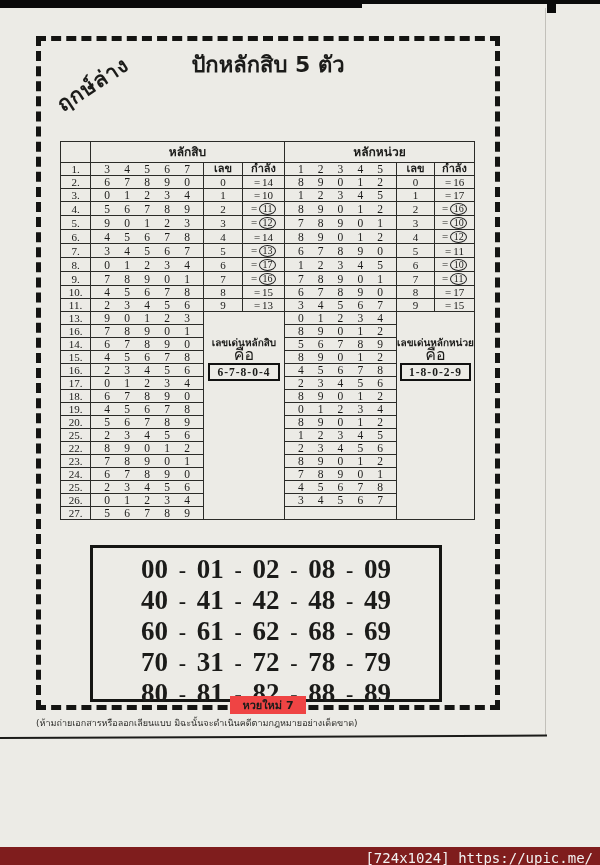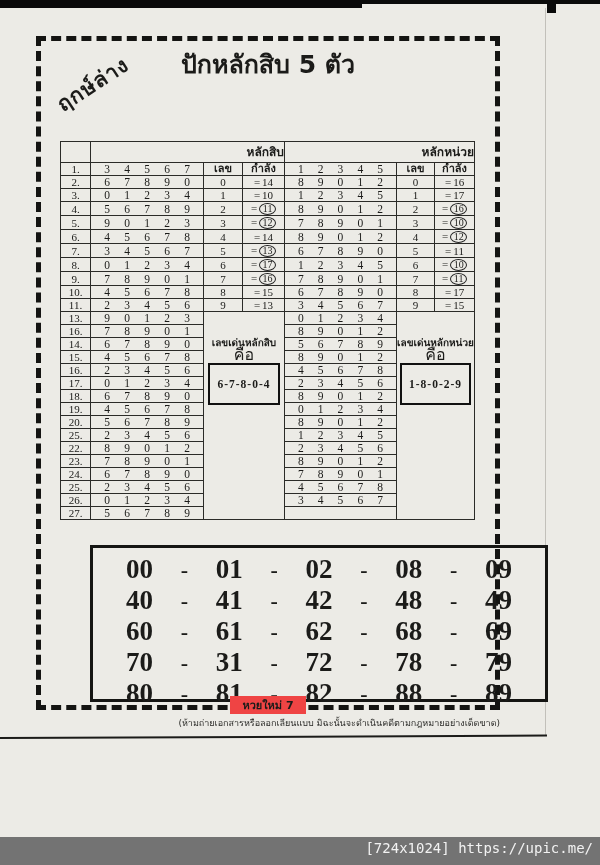--- a/index.html
+++ b/index.html
@@ -20,81 +20,81 @@
     position:absolute; left:36px; top:36px; width:464px; height:674px;
     border:5px dashed #141412;
   }
   .stamp {
     position:absolute; left:50px; top:92px;
     transform:rotate(-33deg); transform-origin:left top;
     font-size:21px; font-weight:bold; letter-spacing:1px;
   }
   .title-block {
     position:absolute; left:36px; top:50px; width:464px;
-    text-align:center; font-weight:bold; font-size:25px; line-height:30px;
+    text-align:center; font-weight:bold; font-size:22px; line-height:30px;
   }
 
   .main-table {
     position:absolute; left:60px; top:141px; width:414px;
     border-collapse:collapse; table-layout:fixed;
     font-family:"Liberation Serif", serif;
   }
   .main-table th, .main-table td {
     border:1px solid #2b2b28; padding:0; text-align:center;
     font-size:11px; line-height:12px; height:12.7px; overflow:hidden;
   }
-  .main-table thead th { height:21px; font-size:12px; font-weight:bold; font-family:"DejaVu Sans", sans-serif;text-align:right; }
+  .main-table thead th { height:21px; font-size:12px; font-weight:bold; font-family:"DejaVu Sans", sans-serif; }
   .rownum { font-size:9.5px; text-align:left; padding-left:5px; font-family:"Liberation Serif", serif; }
   .drow { display:flex; justify-content:space-around; padding:0 6px; }
   .d { font-size:11.5px; }
   .subhead { font-family:"DejaVu Sans", sans-serif; font-weight:bold; font-size:10px; }
   .numcol { font-size:11px; }
   .powcol { font-size:10.5px; white-space:nowrap; }
   .eq { margin-right:2px; }
   .circle {
     display:inline-block; border:1.5px solid #222; border-radius:50%;
     min-width:17px; height:12px; line-height:10px; padding:0 2px; font-size:10px;
   }
   .hl { vertical-align:top; }
   .hlwrap { margin-top:11px; font-family:"DejaVu Sans", sans-serif; }
   .hl1 { font-weight:bold; font-size:10px; line-height:13px;margin-top:24px; }
   .hl2 { font-size:16px; line-height:12px; }
   .hlbox {
-    display:inline-block; border:2px solid #111; padding:13px 7px; margin-top:2px;
+    display:inline-block; border:2px solid #111; padding:1px 7px; margin-top:2px;
     font-family:"Liberation Serif", serif; font-weight:bold; font-size:11.5px; letter-spacing:1px;
   }
 
   .pairs-box {
-    position:absolute; left:90px; top:545px; width:458px; height:157px;
+    position:absolute; left:90px; top:545px; width:352px; height:157px;
     border:3px solid #151513;
     display:flex; flex-direction:column; justify-content:space-around;
-    padding:6px 33px;
+    padding:6px 48px;
   }
   .pair-row {
     display:flex; justify-content:space-between; align-items:center;
     font-family:"Liberation Serif", serif; font-weight:bold; font-size:27px;
   }
   .dash { font-size:22px; }
 
   .footer-label-wrap { position:absolute; left:36px; top:694px; width:464px; text-align:center; }
   .footer-label {
     display:inline-block; background:#ef4444; padding:0 12px;
     font-size:11px; font-weight:bold;
   }
   .disclaimer {
     position:absolute; left:36px; top:716px; width:464px;
-    text-align:right; font-size:9px; color:#2a2a27;
+    text-align:left; font-size:9px; color:#2a2a27;
   }
   .rule {
     position:absolute; left:0; top:737px; width:547px; height:2px;
     background:#1b1b19; transform:rotate(-0.25deg); transform-origin:left center;
   }
   .bottom-bar {
-    position:absolute; left:0; bottom:0; width:600px; height:28px;
-    background:#737373; color:#f2f2f2;
+    position:absolute; left:0; bottom:0; width:600px; height:18px;
+    background:#7f1d1d; color:#f2f2f2;
     text-align:right; line-height:22px; padding-right:7px;
     font-family:"DejaVu Sans Mono", monospace; font-size:14px;
   }
 </style>
 </head>
 <body>
 
 <div class="top-bar"></div>
 <div class="top-bar2"></div>
 <div class="top-tick"></div>

